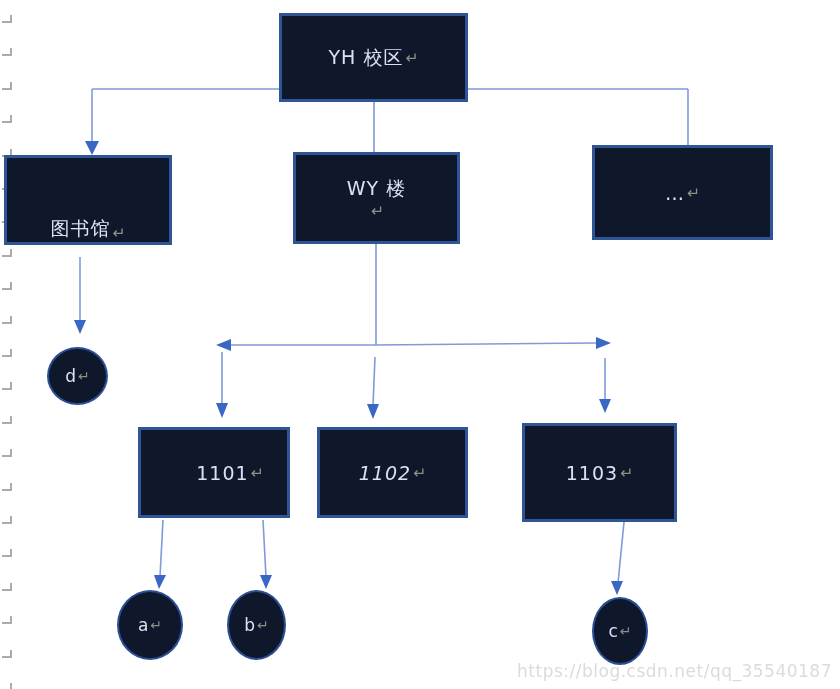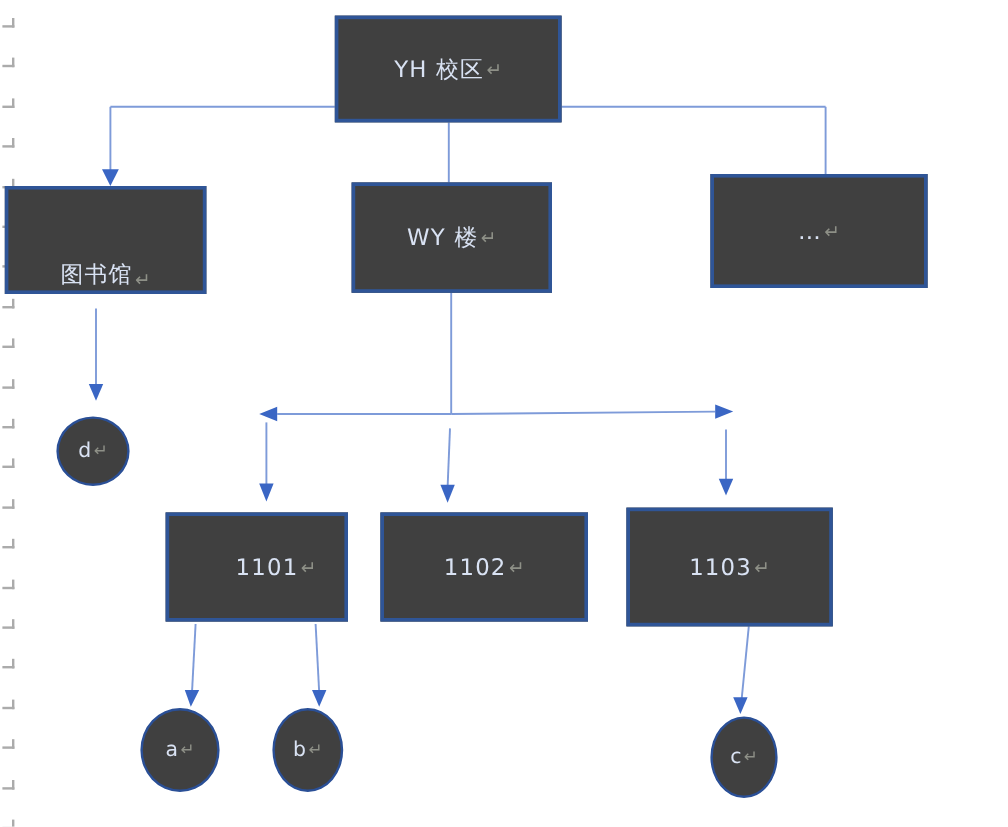--- a/index.html
+++ b/index.html
@@ -11,21 +11,21 @@
   .margin-mark{
     position:absolute;left:2px;width:8px;height:6px;
     border-right:2px solid #ababab;border-bottom:2px solid #ababab;
     z-index:0;
   }
   
   #edges{position:absolute;left:0;top:0;z-index:1;}
   
   .node{
     position:absolute;z-index:2;display:flex;align-items:center;justify-content:center;
-    background:#404040;box-sizing:border-box;color:#d9e2f3;
+    background:#0f172a;box-sizing:border-box;color:#d9e2f3;
   }
   .node.rect{border:3px solid #2f5597;font-size:19px;letter-spacing:1px;}
   .node.ellipse{border:2.5px solid #2a4f96;border-radius:50%;font-size:17px;}
   .break-mark{color:#8e9087;font-size:0.82em;margin-left:2px;letter-spacing:0;}
   
   #watermark{
     position:absolute;right:8px;top:661px;z-index:1;
     color:#dbdbdb;font-size:17px;letter-spacing:0.5px;white-space:nowrap;
   }
 </style>
@@ -82,37 +82,37 @@
     </svg>
   <div id="nodes">
       <div class="node rect" style="left: 279px; top: 13px; width: 189px; height: 89px;">
         <span>YH 校区</span>
         <span class="break-mark">↵</span>
       </div>
       <div class="node rect" style="left: 4px; top: 155px; width: 168px; height: 90px; align-items: flex-end;">
         <span>图书馆</span>
         <span class="break-mark">↵</span>
       </div>
-      <div class="node rect" style="left: 293px; top: 152px; width: 167px; height: 92px;">
+      <div class="node rect" style="left: 293px; top: 152px; width: 167px; height: 92px; flex-direction: column;">
         <span>WY 楼</span>
         <span class="break-mark">↵</span>
       </div>
       <div class="node rect" style="left: 592px; top: 145px; width: 181px; height: 95px;">
         <span>…</span>
         <span class="break-mark">↵</span>
       </div>
       <div class="node rect" style="left: 138px; top: 427px; width: 152px; height: 91px; padding-left: 32px;">
         <span>1101</span>
         <span class="break-mark">↵</span>
       </div>
-      <div class="node rect" style="left: 317px; top: 427px; width: 173px; height: 91px;">
+      <div class="node rect" style="left: 317px; top: 427px; width: 151px; height: 91px; font-style: italic;">
         <span>1102</span>
         <span class="break-mark">↵</span>
       </div>
-      <div class="node rect" style="left: 522px; top: 423px; width: 172px; height: 99px;">
+      <div class="node rect" style="left: 522px; top: 423px; width: 155px; height: 99px;">
         <span>1103</span>
         <span class="break-mark">↵</span>
       </div>
       <div class="node ellipse" style="left: 47px; top: 347px; width: 61px; height: 58px;">
         <span>d</span>
         <span class="break-mark">↵</span>
       </div>
       <div class="node ellipse" style="left: 117px; top: 590px; width: 66px; height: 70px;">
         <span>a</span>
         <span class="break-mark">↵</span>
@@ -142,13 +142,14 @@
       <div class="margin-mark" style="top: 415.8px;"></div>
       <div class="margin-mark" style="top: 449.2px;"></div>
       <div class="margin-mark" style="top: 482.6px;"></div>
       <div class="margin-mark" style="top: 516px;"></div>
       <div class="margin-mark" style="top: 549.4px;"></div>
       <div class="margin-mark" style="top: 582.8px;"></div>
       <div class="margin-mark" style="top: 616.2px;"></div>
       <div class="margin-mark" style="top: 649.6px;"></div>
       <div class="margin-mark" style="top: 683px;"></div>
     </div>
+  <div id="watermark">https://blog.csdn.net/qq_35540187</div>
 </div>
 
 </body></html>

